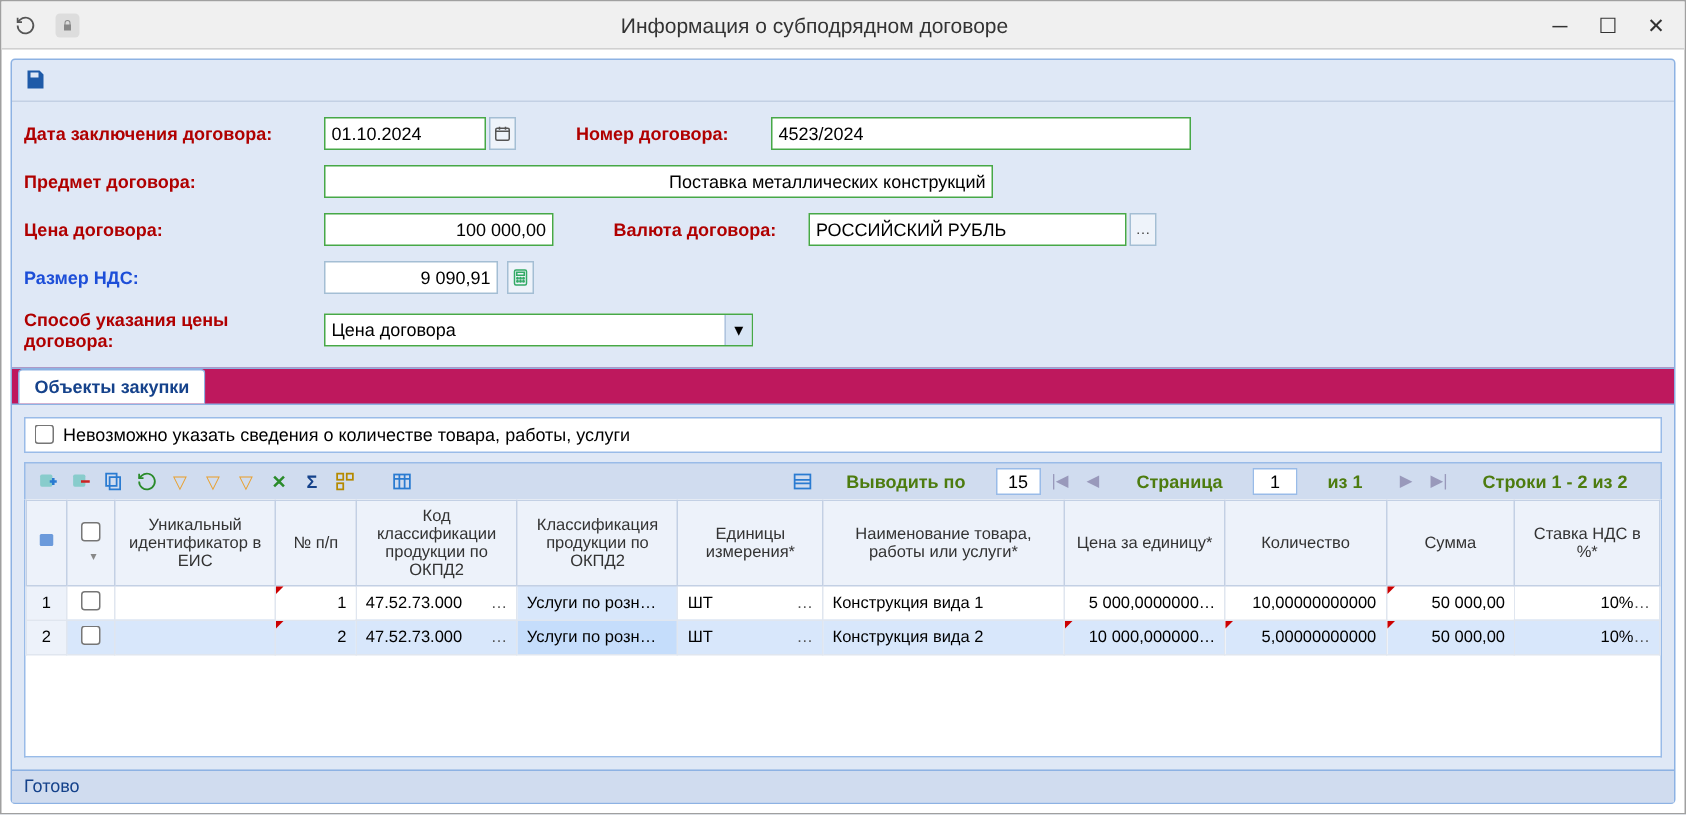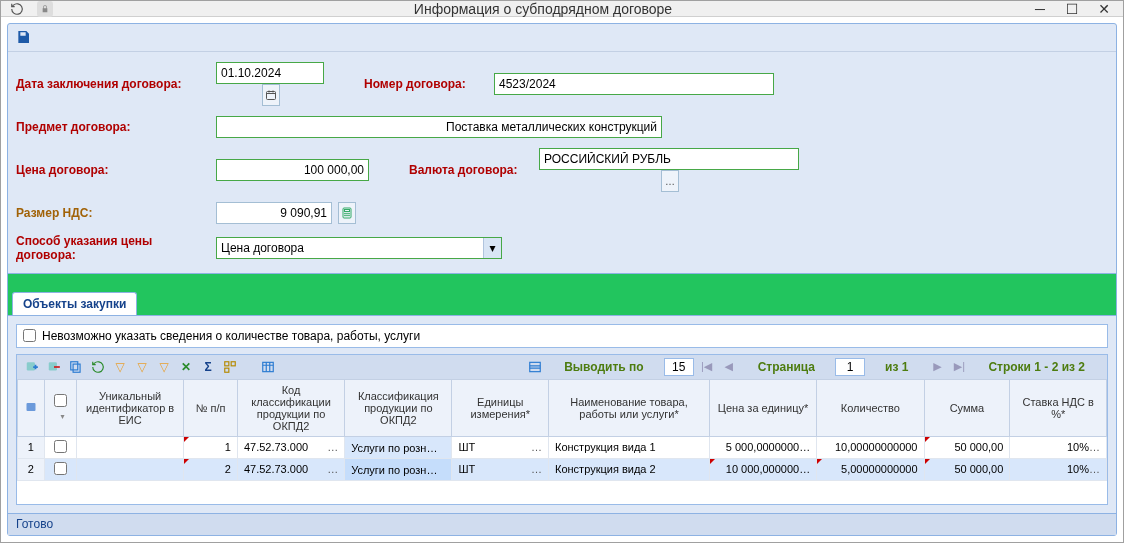--- a/index.html
+++ b/index.html
@@ -1,38 +1,38 @@
 <!DOCTYPE html>
 <html><head>
   <meta charset="utf-8">
   <style>
     * { box-sizing: border-box; margin: 0; padding: 0; font-family: Arial, Helvetica, sans-serif; }
     body { background: #fff; font-size: 12px; color: #000; }
     .window { width: 1124px; height: 543px; border: 1px solid #a0a0a0; display: flex; flex-direction: column; }
-    .titlebar { height: 16px; background: #f0f0f0; border-bottom: 1px solid #d0d0d0; display: flex; align-items: center; padding: 0 8px; }
+    .titlebar { height: 32px; background: #f0f0f0; border-bottom: 1px solid #d0d0d0; display: flex; align-items: center; padding: 0 8px; }
     .titlebar .refresh-icon { width: 16px; height: 16px; display:flex; align-items:center; justify-content:center; color:#555; }
     .titlebar .lock-icon { width:16px; height:16px; margin-left:12px; background:#ddd; border-radius:3px; display:flex;align-items:center;justify-content:center; padding:8px 4px; }
     .titlebar .title { flex:1; text-align:center; font-size:14px; color:#333; }
     .titlebar .win-controls { display:flex; gap:18px; align-items:center; padding-right:4px;}
     .titlebar .win-controls span { width:14px; height:14px; display:flex; align-items:center; justify-content:center; color:#333; font-size:14px;}
     .outer { flex:1; margin:6px; border:1px solid #8db2e3; border-radius:3px; display:flex; flex-direction:column; background:#dfe8f6;}
     .toolbar { height:28px; padding:4px 6px; border-bottom:1px solid #c3d0e4;}
     .save-icon { width:18px; height:18px; display:flex; align-items:center; justify-content:center;}
     .form-area { padding:10px 8px 6px 8px; }
     .form-row { display:flex; align-items:center; margin-bottom:10px;}
     .lbl { width:200px; font-weight:bold; font-size:12px; padding-right:6px; }
     .lbl.red { color:#b00000; }
-    .lbl.blue { color:#a16207;}
-    .input-wrap { position:relative; display:inline-flex; align-items:center;flex-direction:column;}
+    .lbl.blue { color:#1d4ed8;}
+    .input-wrap { position:relative; display:inline-flex; align-items:center;}
     .txt { height:22px; border:1px solid #47a847; background:#fff; padding:0 4px; font-size:12px;}
     .txt.num { text-align:right;}
     .sm-btn { width:18px; height:22px; border:1px solid #a4bed4; background:#eef3fa; margin-left:2px; display:flex;align-items:center;justify-content:center; font-size:10px; color:#444;}
     .select { height:22px; width:286px; border:1px solid #47a847; background:#fff; padding-left:4px; display:flex; align-items:center; justify-content:space-between;}
     .select .arrow { width:18px; display:flex;align-items:center;justify-content:center; border-left:1px solid #b0c4de; height:100%; background:#d8e5f5;}
-    .tab-strip { display:flex; background:#22c55e; border-top:1px solid #8db2e3; border-bottom:1px solid #8db2e3; padding-top:18px;}
+    .tab-strip { display:flex; background:#be185d; border-top:1px solid #8db2e3; border-bottom:1px solid #8db2e3; padding-top:0;}
     .tab { background:#fff; border:1px solid #8db2e3; border-bottom:none; padding:4px 10px; color:#15428b; font-weight:bold; font-size:12px; border-radius:3px 3px 0 0; margin-left:4px;}
     .tab-body { padding:8px; background:#dfe8f6; flex:1; display:flex; flex-direction:column;}
     .checkbox-row { display:flex; align-items:center; padding:4px 6px; background:#fff; border:1px solid #99bbe8; margin-bottom:6px;}
     .checkbox-row input { margin-right:6px;}
     .grid-toolbar { display:flex; align-items:center; background:#d0dcef; border:1px solid #99bbe8; border-bottom:none; padding:3px 6px; gap:4px;}
     .grid-toolbar .tool { width:18px; height:18px; display:flex; align-items:center; justify-content:center; font-size:12px; color:#2a5a9a;}
     .spacer { flex:1; }
     .pager-txt { font-size:12px; color:#4d7c0f; margin:0 16px;font-weight:bold;}
     .pager-input { width:30px; height:18px; border:1px solid #99bbe8; text-align:center; font-size:12px;}
     .pager-btn { width:18px;height:18px; display:flex;align-items:center;justify-content:center; color:#99b; font-size:11px;}
@@ -106,21 +106,21 @@
         <div class="lbl red">Предмет договора:</div>
         <input class="txt" style="width: 446px; text-align: right;" value="Поставка металлических конструкций">
       </div>
 
       <div class="form-row">
         <div class="lbl red">Цена договора:</div>
         <input class="txt num" style="width: 153px;" value="100 000,00">
         <div class="gap"></div>
         <div class="lbl red" style="width:130px">Валюта договора:</div>
         <div class="input-wrap">
-          <input class="txt" style="width: 260px;" value="РОССИЙСКИЙ РУБЛЬ">
+          <input class="txt" style="width: 212px;" value="РОССИЙСКИЙ РУБЛЬ">
           <span class="sm-btn">…</span>
         </div>
       </div>
 
       <div class="form-row">
         <div class="lbl blue">Размер НДС:</div>
         <input class="txt num" style="width: 116px; border-color: rgb(164, 190, 212);" value="9 090,91">
         <span class="sm-btn" style="margin-left:6px">
           <svg width="12" height="12" viewBox="0 0 24 24" fill="none" stroke="#3a6" stroke-width="2">
               <rect x="4" y="2" width="16" height="20" rx="2"></rect>

